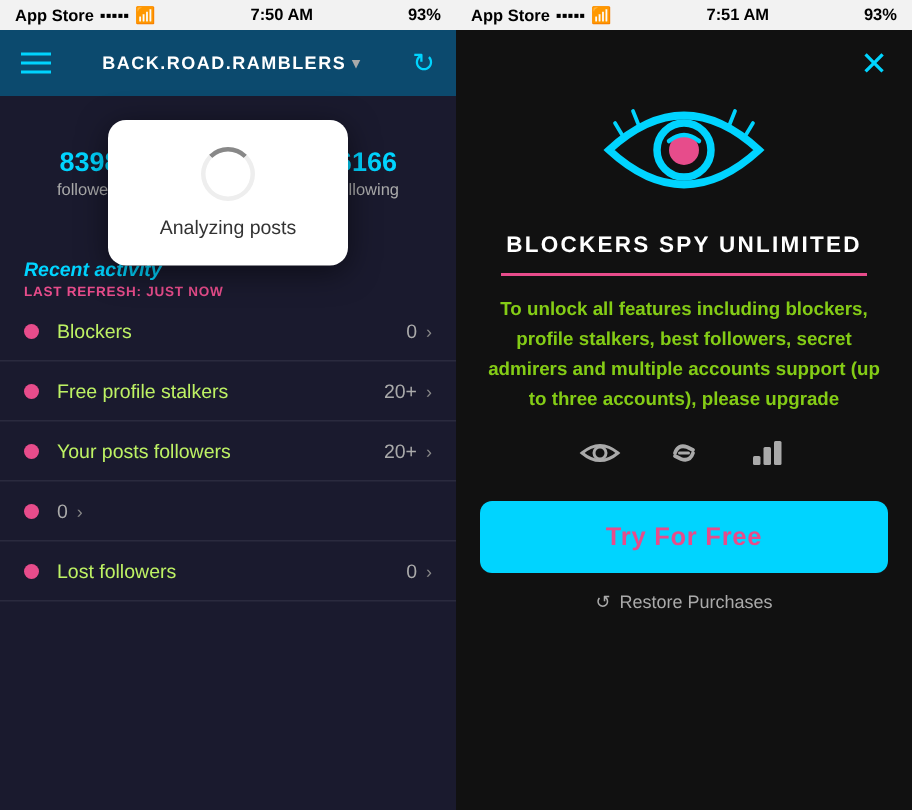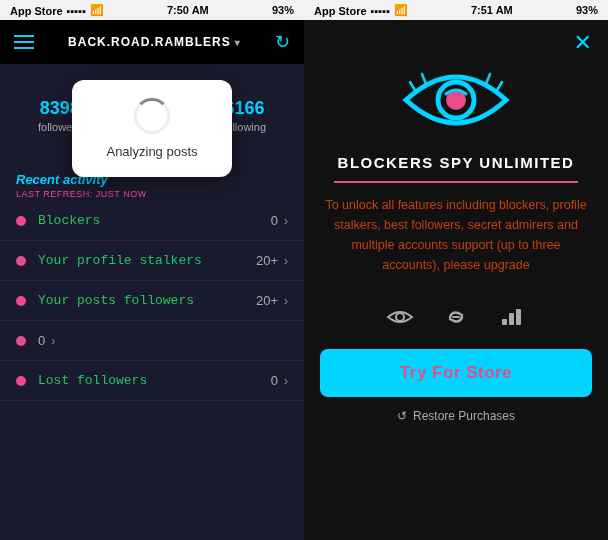--- a/index.html
+++ b/index.html
@@ -32,21 +32,21 @@
       font-weight: 600;
       color: #000;
       background: #f2f2f2;
       height: 20px;
     }
     .status-left { display: flex; align-items: flex-end; gap: 4px; }
     .status-right { display: flex; align-items: center; gap: 4px; }
 
     
     .nav-bar {
-      background: #000000;
+      background: #0c4a6e;
       display: flex;
       align-items: center;
       justify-content: space-between;
       padding: 10px 14px;
       height: 44px;
     }
     .nav-hamburger {
       display: flex; flex-direction: column; gap: 4px; cursor: pointer;
     }
     .nav-hamburger span {
@@ -109,39 +109,39 @@
     }
 
     
     .section-header {
       padding: 10px 16px 2px;
     }
     .section-title {
       color: #00d4ff; font-size: 13px; font-weight: 700; font-style: italic;
     }
     .section-subtitle {
-      color: #e74c8b; font-size: 9px; font-weight: 400; letter-spacing: 0.5px;
+      color: #e74c8b; font-size: 9px; font-weight: 700; letter-spacing: 0.5px;
       margin-top: 2px;
     }
 
     
     .activity-list { flex: 1; }
     .activity-item {
       display: flex;
       align-items: center;
       padding: 12px 16px;
       border-bottom: 1px solid #2a2a3e;
       cursor: pointer;
     }
     .dot {
       width: 10px; height: 10px; border-radius: 50%;
       background: #e74c8b; margin-right: 12px; flex-shrink: 0;
     }
     .item-label {
-      flex: 1; font-size: 13px; color: #22c55e; font-family: Liberation Mono, monospace;
+      flex: 1; font-size: 13px; color: #bef264;
     }
     .item-count {
       font-size: 13px; color: #aaa; margin-right: 6px;
     }
     .item-chevron {
       color: #888; font-size: 12px;
     }
 
     
     .right-panel {
@@ -187,22 +187,22 @@
     .upgrade-title {
       font-size: 15px; font-weight: 700; letter-spacing: 1.5px;
       color: #fff; text-align: center; margin-bottom: 10px;
     }
 
     .divider-line {
       width: 80%; height: 2px; background: #e74c8b; margin-bottom: 12px;
     }
 
     .upgrade-desc {
-      font-size: 12.5px; color: #c2410c; text-align: center;
-      line-height: 1.6; padding: 0 20px; margin-bottom: 32px;
+      font-size: 12.5px; color: #84cc16; text-align: center;
+      line-height: 1.6; padding: 0 20px; margin-bottom: 16px; font-weight: bold;
     }
 
     
     .feature-icons {
       display: flex;
       gap: 28px;
       margin-bottom: 16px;
     }
     .feature-icon {
       color: #ccc; font-size: 22px;
@@ -287,21 +287,21 @@
 
   <div class="activity-list" id="activity-list">
   <div class="activity-item">
       <div class="dot"></div>
       <span class="item-label">Blockers</span>
       <span class="item-count">0</span>
       <span class="item-chevron">›</span>
     </div>
       <div class="activity-item">
       <div class="dot"></div>
-      <span class="item-label">Your profile stalkers</span>
+      <span class="item-label">Free profile stalkers</span>
       <span class="item-count">20+</span>
       <span class="item-chevron">›</span>
     </div>
       <div class="activity-item">
       <div class="dot"></div>
       <span class="item-label">Your posts followers</span>
       <span class="item-count">20+</span>
       <span class="item-chevron">›</span>
     </div>
       <div class="activity-item">
@@ -378,20 +378,20 @@
     </span>
     <span class="feature-icon">
       <svg width="28" height="20" viewBox="0 0 28 20" xmlns="http://www.w3.org/2000/svg">
         <rect x="4" y="12" width="5" height="6" fill="#aaa" rx="1"></rect>
         <rect x="11" y="6" width="5" height="12" fill="#aaa" rx="1"></rect>
         <rect x="18" y="2" width="5" height="16" fill="#aaa" rx="1"></rect>
       </svg>
     </span>
   </div>
 
-  <button class="try-btn">Try For Store</button>
+  <button class="try-btn">Try For Free</button>
 
   <div class="restore-wrap">
     <span class="restore-icon">↺</span>
     <span>Restore Purchases</span>
   </div>
 
 </div>
 
 </body></html>

